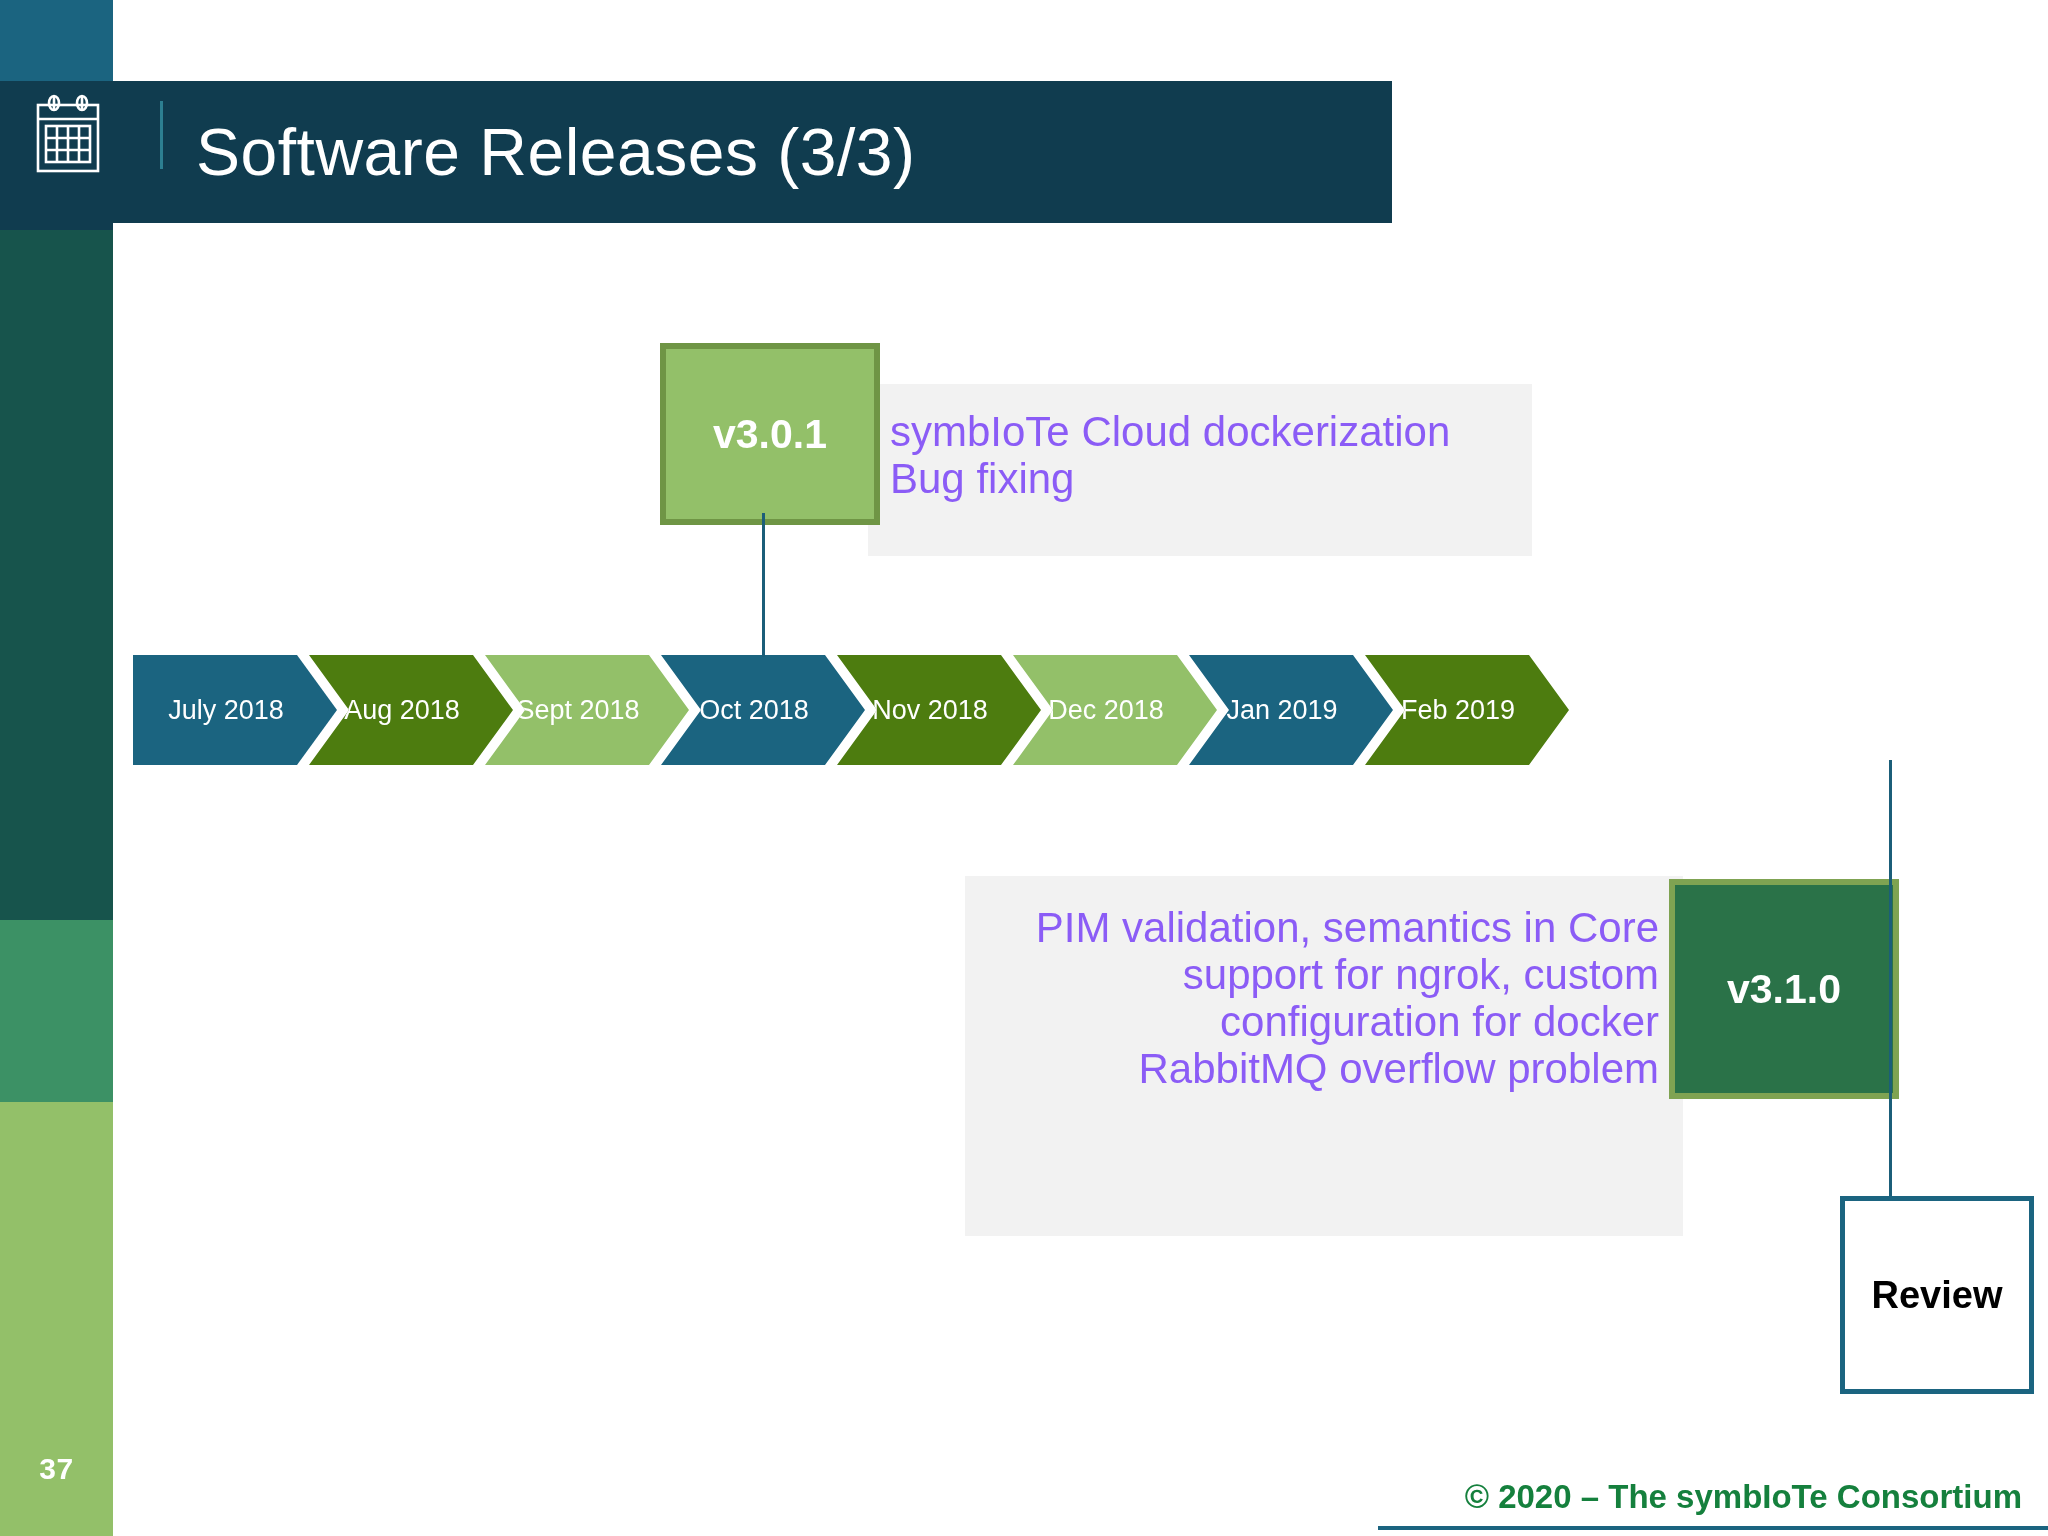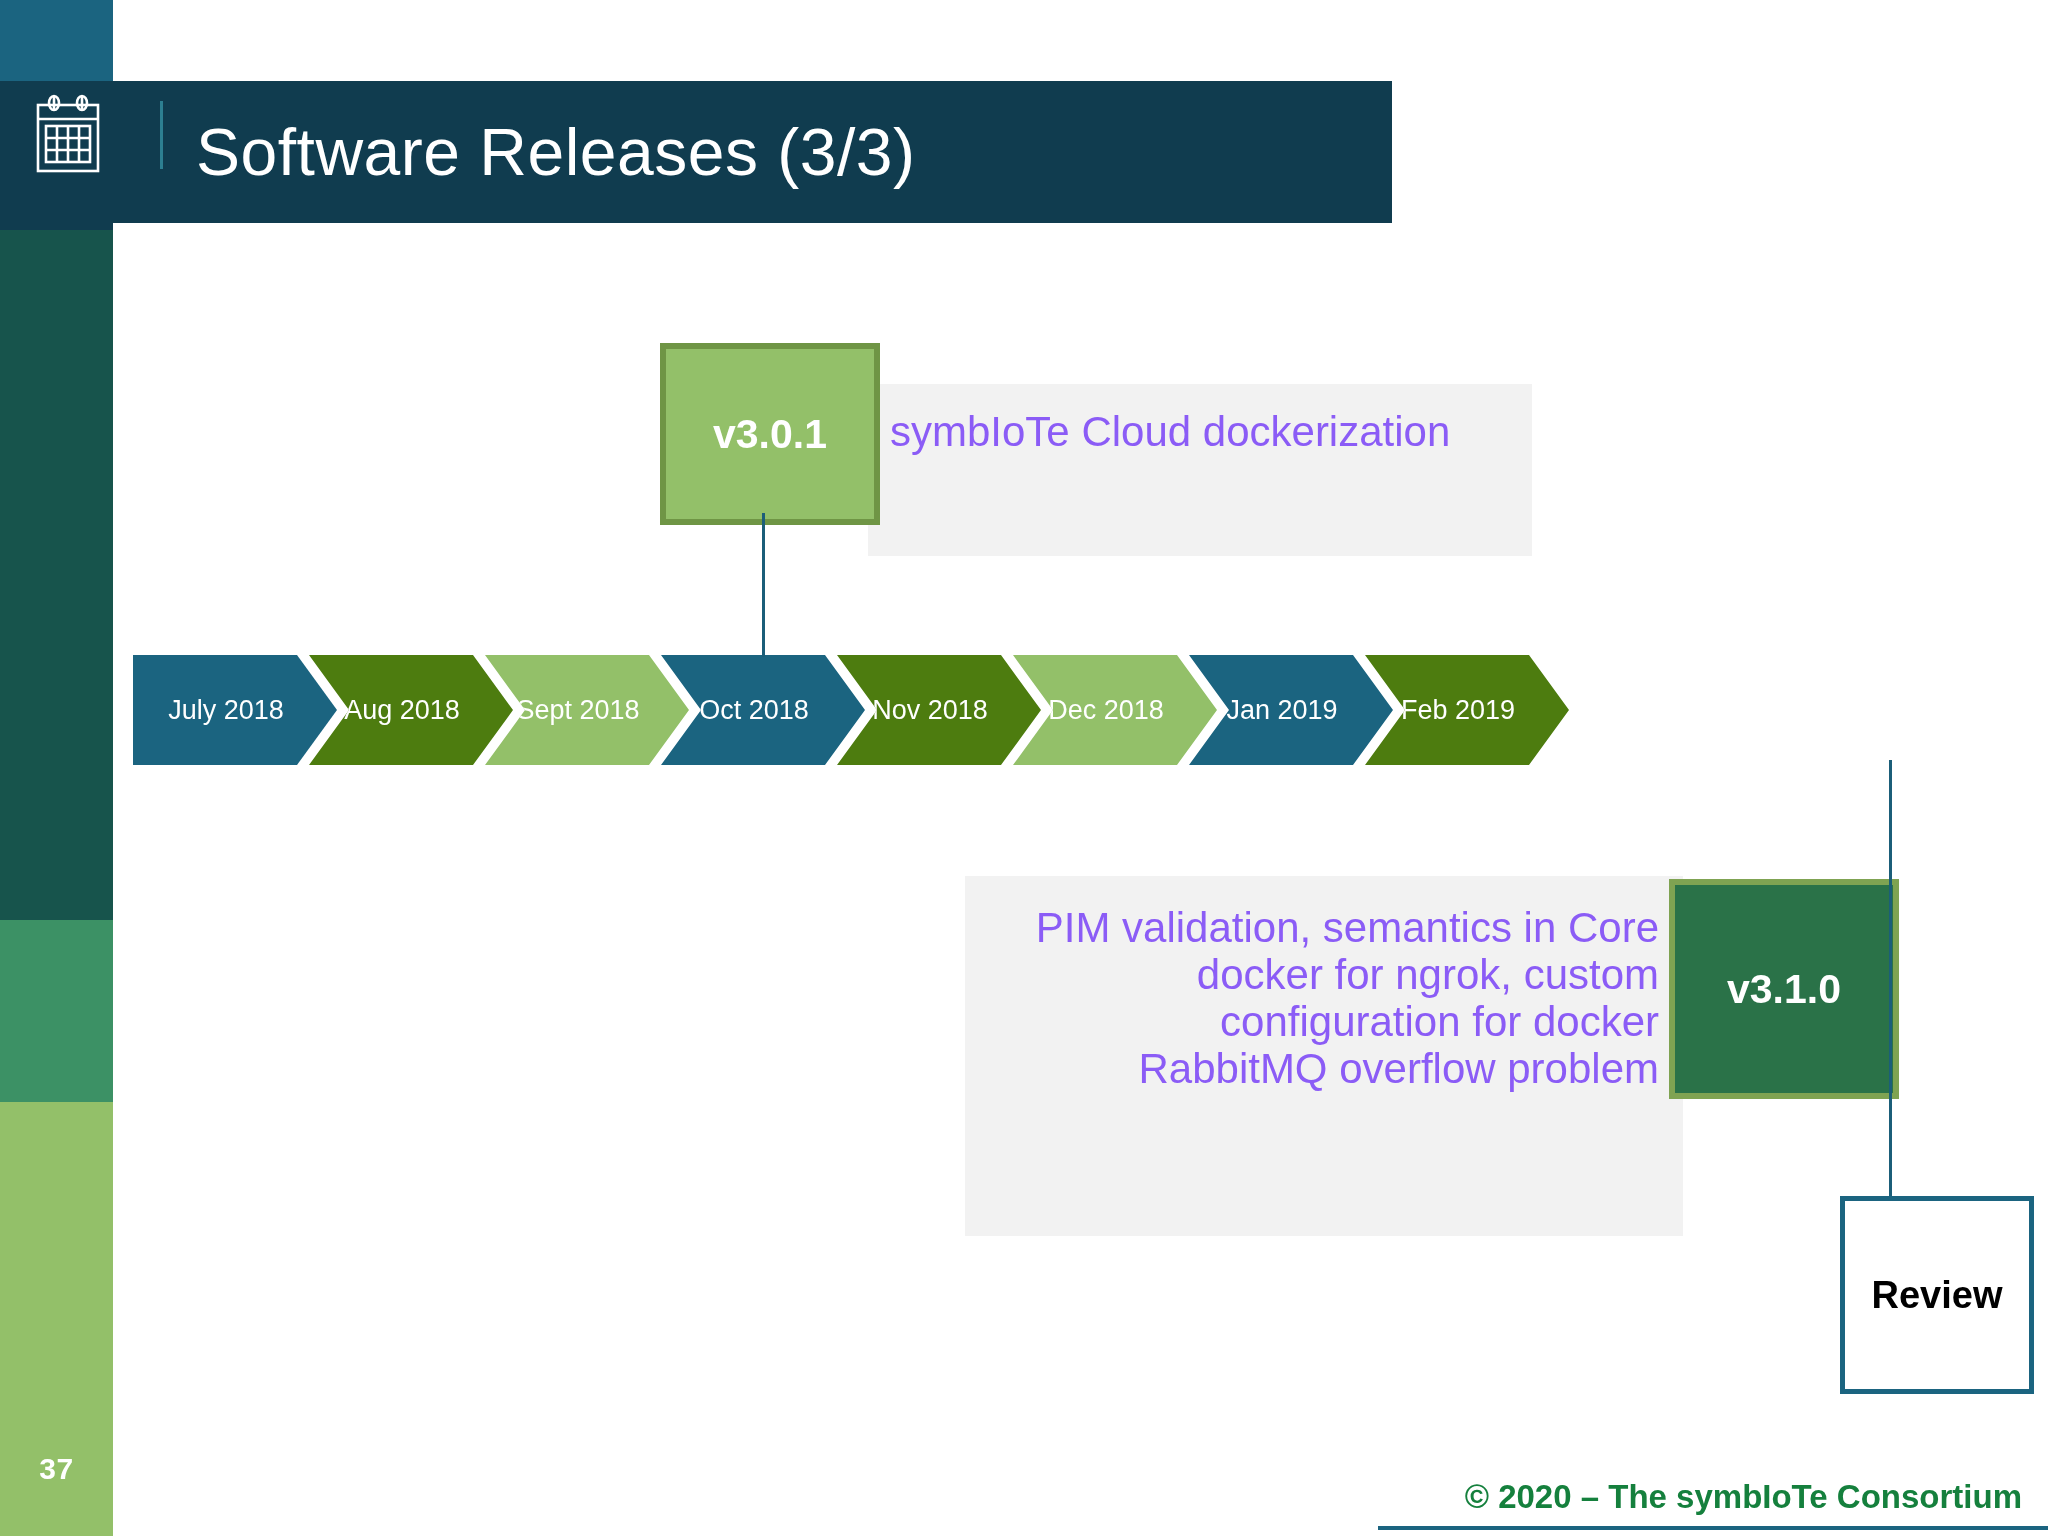--- a/index.html
+++ b/index.html
@@ -134,27 +134,28 @@
   <div class="chev notch c-blue">
     <span class="chev-label">Jan 2019</span>
   </div>
   <div class="chev notch c-mgrn">
     <span class="chev-label">Feb 2019</span>
   </div>
 </div>
 
 <div class="callout call-top">
   <span class="ln">symbIoTe Cloud dockerization</span>
+  <span class="ln">Bug fixing</span>
 </div>
 <div class="relbox box-v301">v3.0.1</div>
 <div class="conn conn-v301"></div>
 
 <div class="callout call-bot">
   <span class="ln">PIM validation, semantics in Core</span>
-  <span class="ln">docker for ngrok, custom</span>
+  <span class="ln">support for ngrok, custom</span>
   <span class="ln">configuration for docker</span>
   <span class="ln">RabbitMQ overflow problem</span>
 </div>
 <div class="relbox box-v310">v3.1.0</div>
 <div class="conn conn-feb"></div>
 
 <div class="review">Review</div>
 
 <div class="footer">© 2020 – The symbIoTe Consortium</div>
 <div class="footrule"></div>

